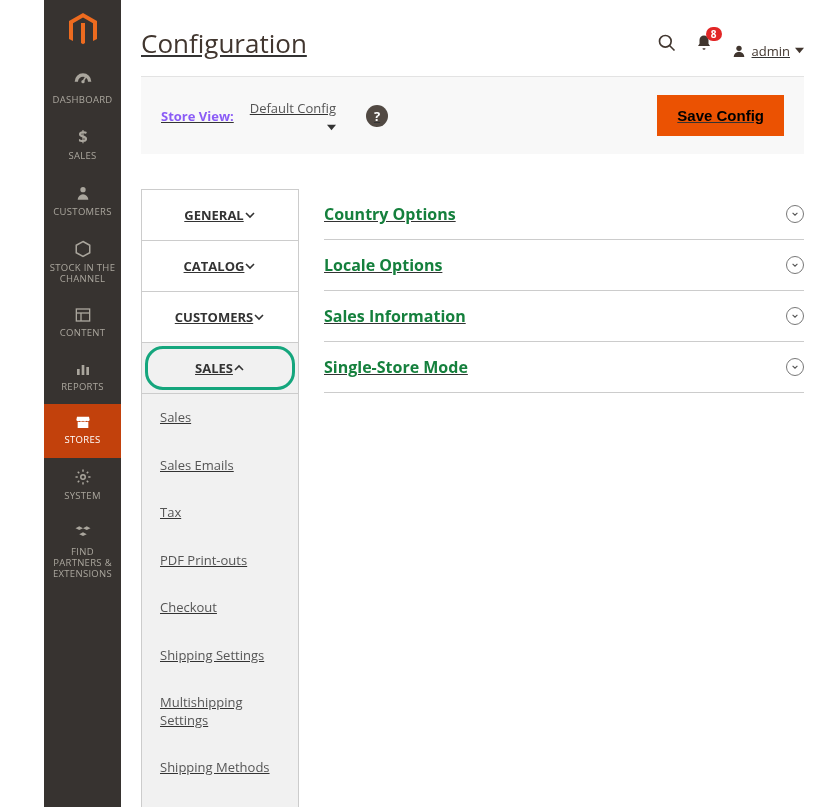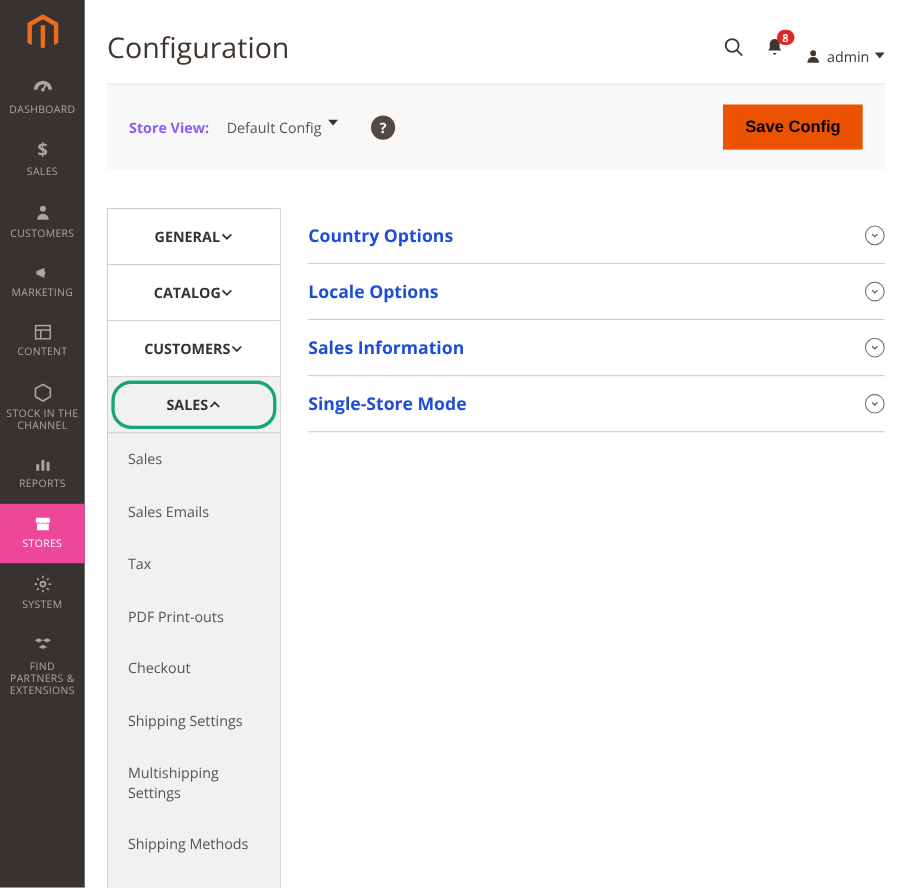--- a/index.html
+++ b/index.html
@@ -14,45 +14,46 @@
       display: flex;
     }
     
     .nav {
       width: 77px;
       background: #373330;
       color: #aaa69d;
       display: flex;
       flex-direction: column;
       flex-shrink: 0;
+      margin-left: 44px;
     }
     .nav-logo {
       height: 60px;
       display: flex;
       align-items: center;
       justify-content: center;
     }
     .nav-item {
       display: flex;
       flex-direction: column;
       align-items: center;
       justify-content: center;
       padding: 10px 4px 12px;
       cursor: pointer;
       text-align: center;
       font-size: 9.5px;
       letter-spacing: 0.3px;
       color: #aaa69d;
       gap: 5px;
     }
-    .nav-item.active { background: #ec4899; color: #fff; }
+    .nav-item.active { background: #c2410c; color: #fff; }
     .nav-item .icon { display:block; }
     .nav-label { line-height: 1.15; }
     
-    .main { flex: 1; padding: 0 25px 0 20px; overflow-y: auto; }
+    .main { flex: 1; padding: 0 25px 0 20px; overflow-y: auto; text-decoration: underline; }
     
     .header {
       display: flex;
       align-items: center;
       padding: 25px 0 15px;
     }
     .page-title {
       font-size: 26px;
       font-weight: 400;
       color: #41362f;
@@ -78,23 +79,24 @@
       background: #f8f8f8;
       border-top: 1px solid #e3e3e3;
       display: flex;
       align-items: center;
       padding: 18px 20px;
       gap: 10px;
     }
     .scope-label { font-weight: 700; font-size: 13px; color: #8b5cf6; }
     .scope-select {
       font-size: 13px; color: #555;
-      display: flex; align-items: flex-start; gap: 6px;
+      display: flex; align-items: flex-end; gap: 6px;
       cursor: pointer;
       margin-left: 6px;
+      flex-direction: column;
     }
     .scope-help {
       margin-left: 20px;
       width: 22px; height: 22px; border-radius: 50%;
       background: #514943; color: #fff;
       display: inline-flex; align-items: center; justify-content: center;
       font-weight: 700; font-size: 13px;
       cursor: pointer;
     }
     .save-btn {
@@ -151,21 +153,21 @@
     
     .sections { flex: 1; }
     .section-row {
       border-bottom: 1px solid #ccc;
       padding: 14px 0;
       display: flex;
       align-items: center;
       justify-content: space-between;
       cursor: pointer;
     }
-    .section-title { font-weight: 700; font-size: 16px; color: #1d4ed8; }
+    .section-title { font-weight: 700; font-size: 16px; color: #15803d; }
     .expand-circle {
       width: 18px; height: 18px; border: 1px solid #777; border-radius: 50%;
       display: inline-flex; align-items: center; justify-content: center;
     }
   </style>
 </head>
 <body>
 
 <div class="nav">
   <div class="nav-logo">
@@ -189,38 +191,32 @@
     <span class="nav-label">SALES</span>
   </div>
   <div class="nav-item">
     <svg class="icon" width="16" height="18" viewBox="0 0 24 24">
         <circle cx="12" cy="7" r="4" fill="#aaa69d"></circle>
         <path fill="#aaa69d" d="M4 22 a8 8 0 0 1 16 0 Z"></path>
       </svg>
     <span class="nav-label">CUSTOMERS</span>
   </div>
   <div class="nav-item">
-    <svg class="icon" width="18" height="16" viewBox="0 0 24 24">
-        <path fill="#aaa69d" d="M3 10 L14 5 L14 19 L3 14 Z M14 9 a4 4 0 0 1 0 6"></path>
-      </svg>
-    <span class="nav-label">MARKETING</span>
+    <svg class="icon" width="18" height="18" viewBox="0 0 24 24">
+        <path fill="none" stroke="#aaa69d" stroke-width="2" d="M12 2 L21 7 L21 17 L12 22 L3 17 L3 7 Z"></path>
+      </svg>
+    <span class="nav-label">STOCK IN THE CHANNEL</span>
   </div>
   <div class="nav-item">
     <svg class="icon" width="18" height="16" viewBox="0 0 24 24">
         <rect x="2" y="3" width="20" height="18" fill="none" stroke="#aaa69d" stroke-width="2"></rect>
         <line x1="2" y1="9" x2="22" y2="9" stroke="#aaa69d" stroke-width="2"></line>
         <line x1="9" y1="9" x2="9" y2="21" stroke="#aaa69d" stroke-width="2"></line>
       </svg>
     <span class="nav-label">CONTENT</span>
-  </div>
-  <div class="nav-item">
-    <svg class="icon" width="18" height="18" viewBox="0 0 24 24">
-        <path fill="none" stroke="#aaa69d" stroke-width="2" d="M12 2 L21 7 L21 17 L12 22 L3 17 L3 7 Z"></path>
-      </svg>
-    <span class="nav-label">STOCK IN THE CHANNEL</span>
   </div>
   <div class="nav-item">
     <svg class="icon" width="18" height="16" viewBox="0 0 24 24">
         <rect x="3" y="12" width="4" height="9" fill="#aaa69d"></rect>
         <rect x="10" y="6" width="4" height="15" fill="#aaa69d"></rect>
         <rect x="17" y="9" width="4" height="12" fill="#aaa69d"></rect>
       </svg>
     <span class="nav-label">REPORTS</span>
   </div>
   <div class="nav-item active">

